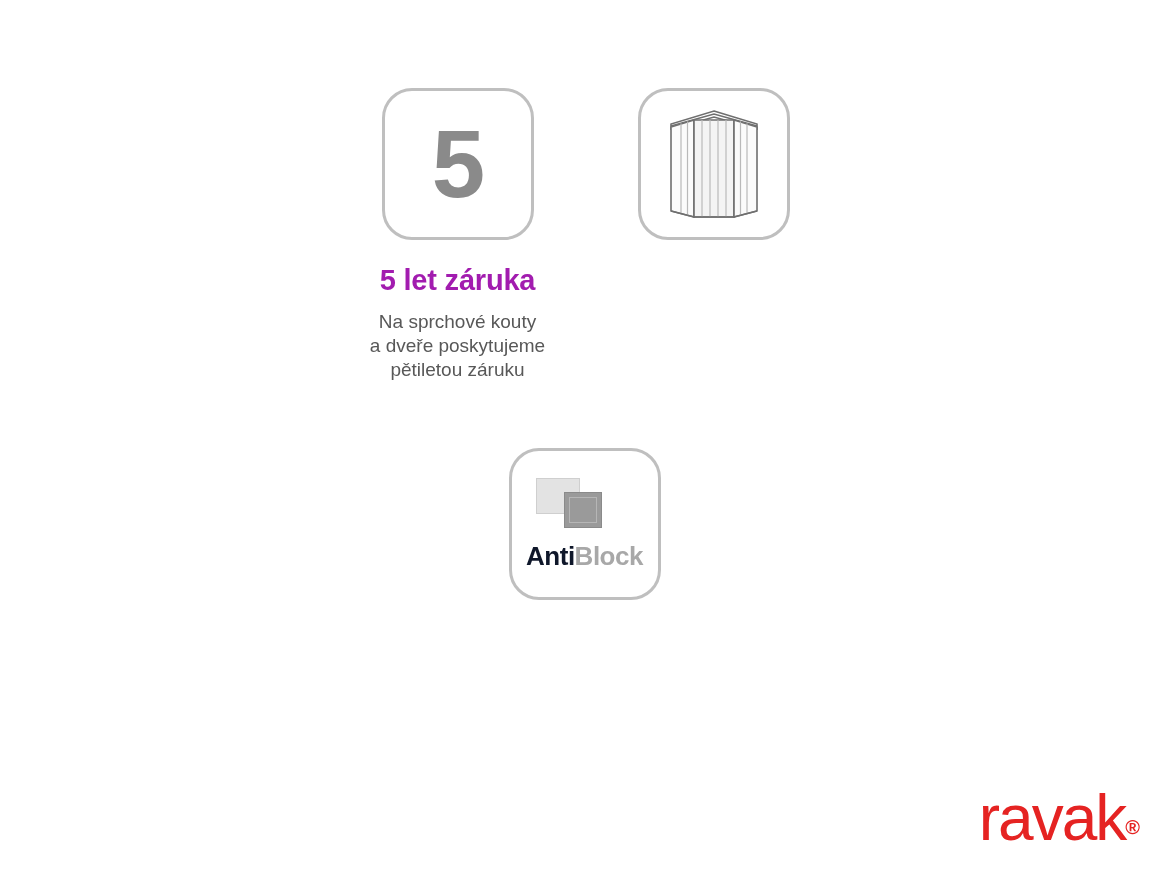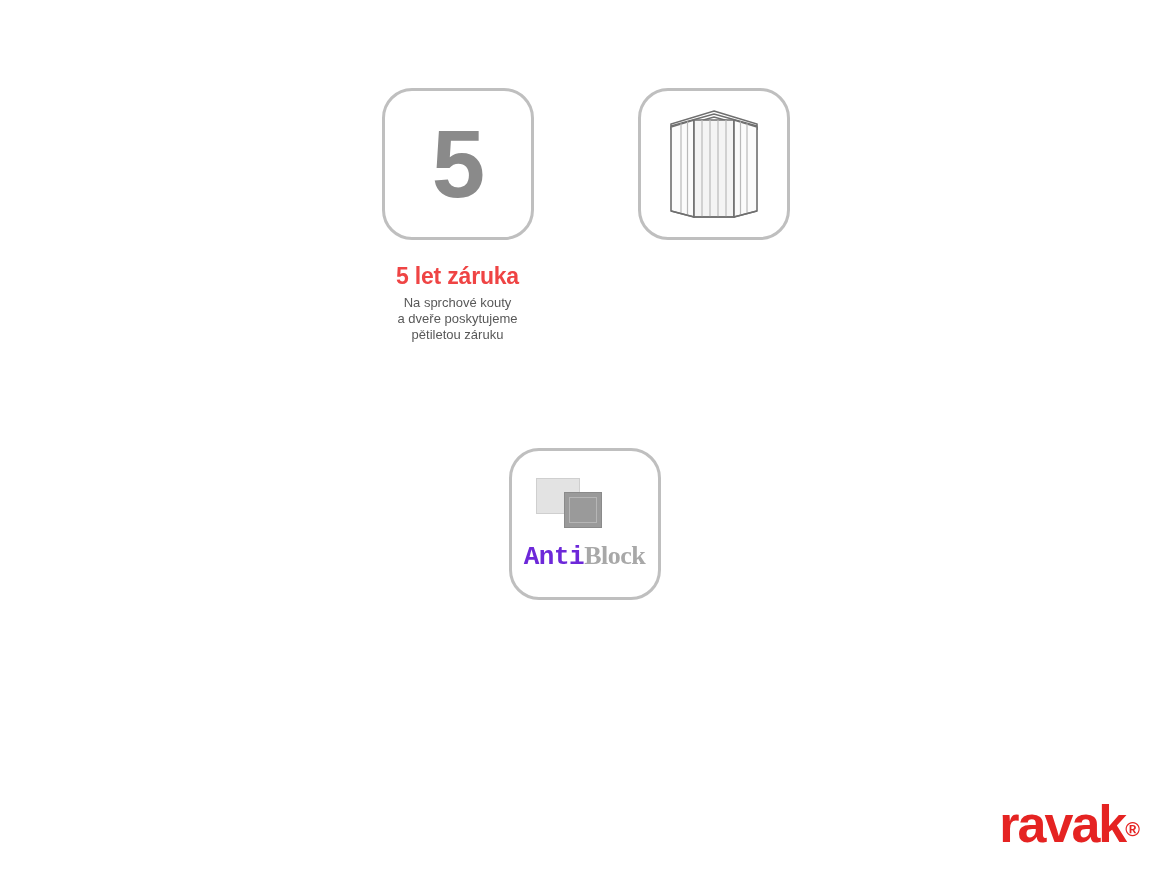--- a/index.html
+++ b/index.html
@@ -25,33 +25,33 @@
     height: 152px;
     border: 3px solid #bfbfbf;
     border-radius: 30px;
     box-sizing: border-box;
     margin: 0 auto;
     position: relative;
     background: #fff;
   }
 
   .feature-title {
-    font-size: 23px;
-    font-weight: bold;
-    color: #ef4444;
+    font-size: 29px;
+    font-weight: bold;
+    color: #a21caf;
     margin-top: 22px;
     line-height: 1.25;
     letter-spacing: -0.2px;
   }
 
   .feature-desc {
-    font-size: 13px;
+    font-size: 19px;
     color: #585858;
     line-height: 1.25;
-    margin-top: 4px;
+    margin-top: 12px;
     white-space: pre-line;
   }
 
   
   #feature-warranty { left: 340px; top: 88px; width: 235px; }
   .big-number {
     position: absolute;
     left: 0; right: 0;
     top: 50%;
     transform: translateY(-50%);
@@ -109,33 +109,33 @@
   .ab-text {
     position: absolute;
     left: 0;
     right: 0;
     bottom: 2px;
     text-align: center;
     font-size: 26px;
     font-weight: bold;
     letter-spacing: -0.5px;
   }
-  .ab-anti { color: #6d28d9; font-family: Liberation Mono, monospace; }
-  .ab-block { color: #a8a8a8; font-family: Liberation Serif, serif; }
+  .ab-anti { color: #0f172a; }
+  .ab-block { color: #a8a8a8; }
 
   
   #brand-logo {
     position: absolute;
     right: 30px;
     bottom: 28px;
     text-align: right;
   }
   .logo-text {
-    font-size: 52px;
-    font-weight: bold;
+    font-size: 64px;
+    font-weight: normal;
     color: #e52322;
     letter-spacing: -2px;
     line-height: 1;
     display: inline-block;
   }
   .logo-reg {
     font-size: 20px;
     color: #e52322;
     vertical-align: super;
     font-weight: bold;

